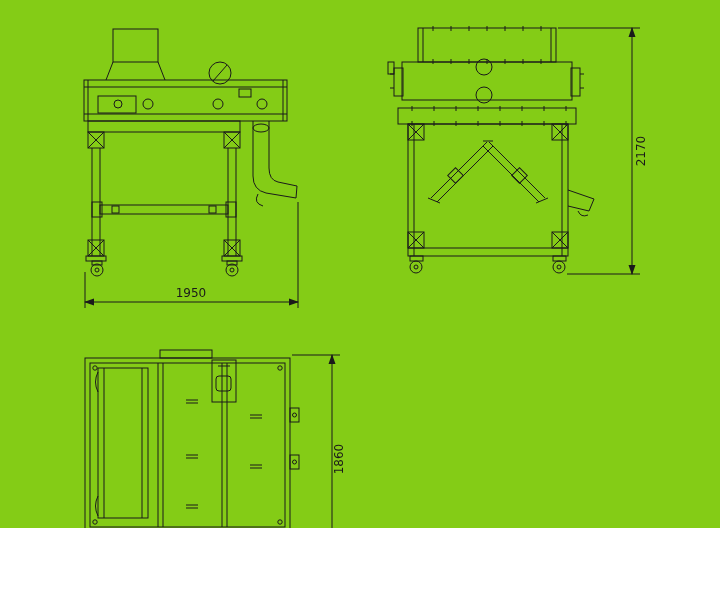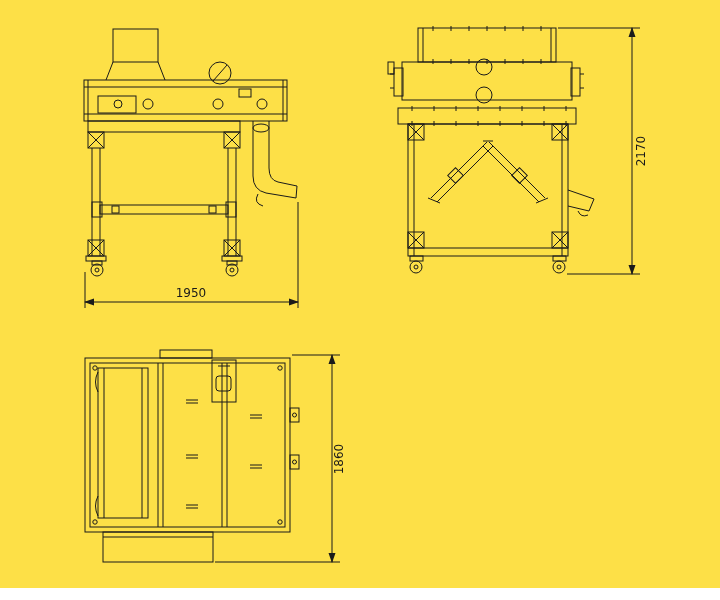--- a/index.html
+++ b/index.html
@@ -4,22 +4,22 @@
 <style>
   html, body {
     margin: 0;
     padding: 0;
     background: #ffffff;
     font-family: "DejaVu Sans", "Liberation Sans", sans-serif;
   }
   .sheet {
     position: relative;
     width: 720px;
-    height: 588px;
-    background: #fde047;
+    height: 528px;
+    background: #84cc16;
     overflow: hidden;
   }
   svg { display: block; }
   .dim-text {
     font-family: "DejaVu Sans", "Liberation Sans", sans-serif;
     font-size: 12px;
     fill: #1a1a1a;
     stroke: none;
   }
 </style>

